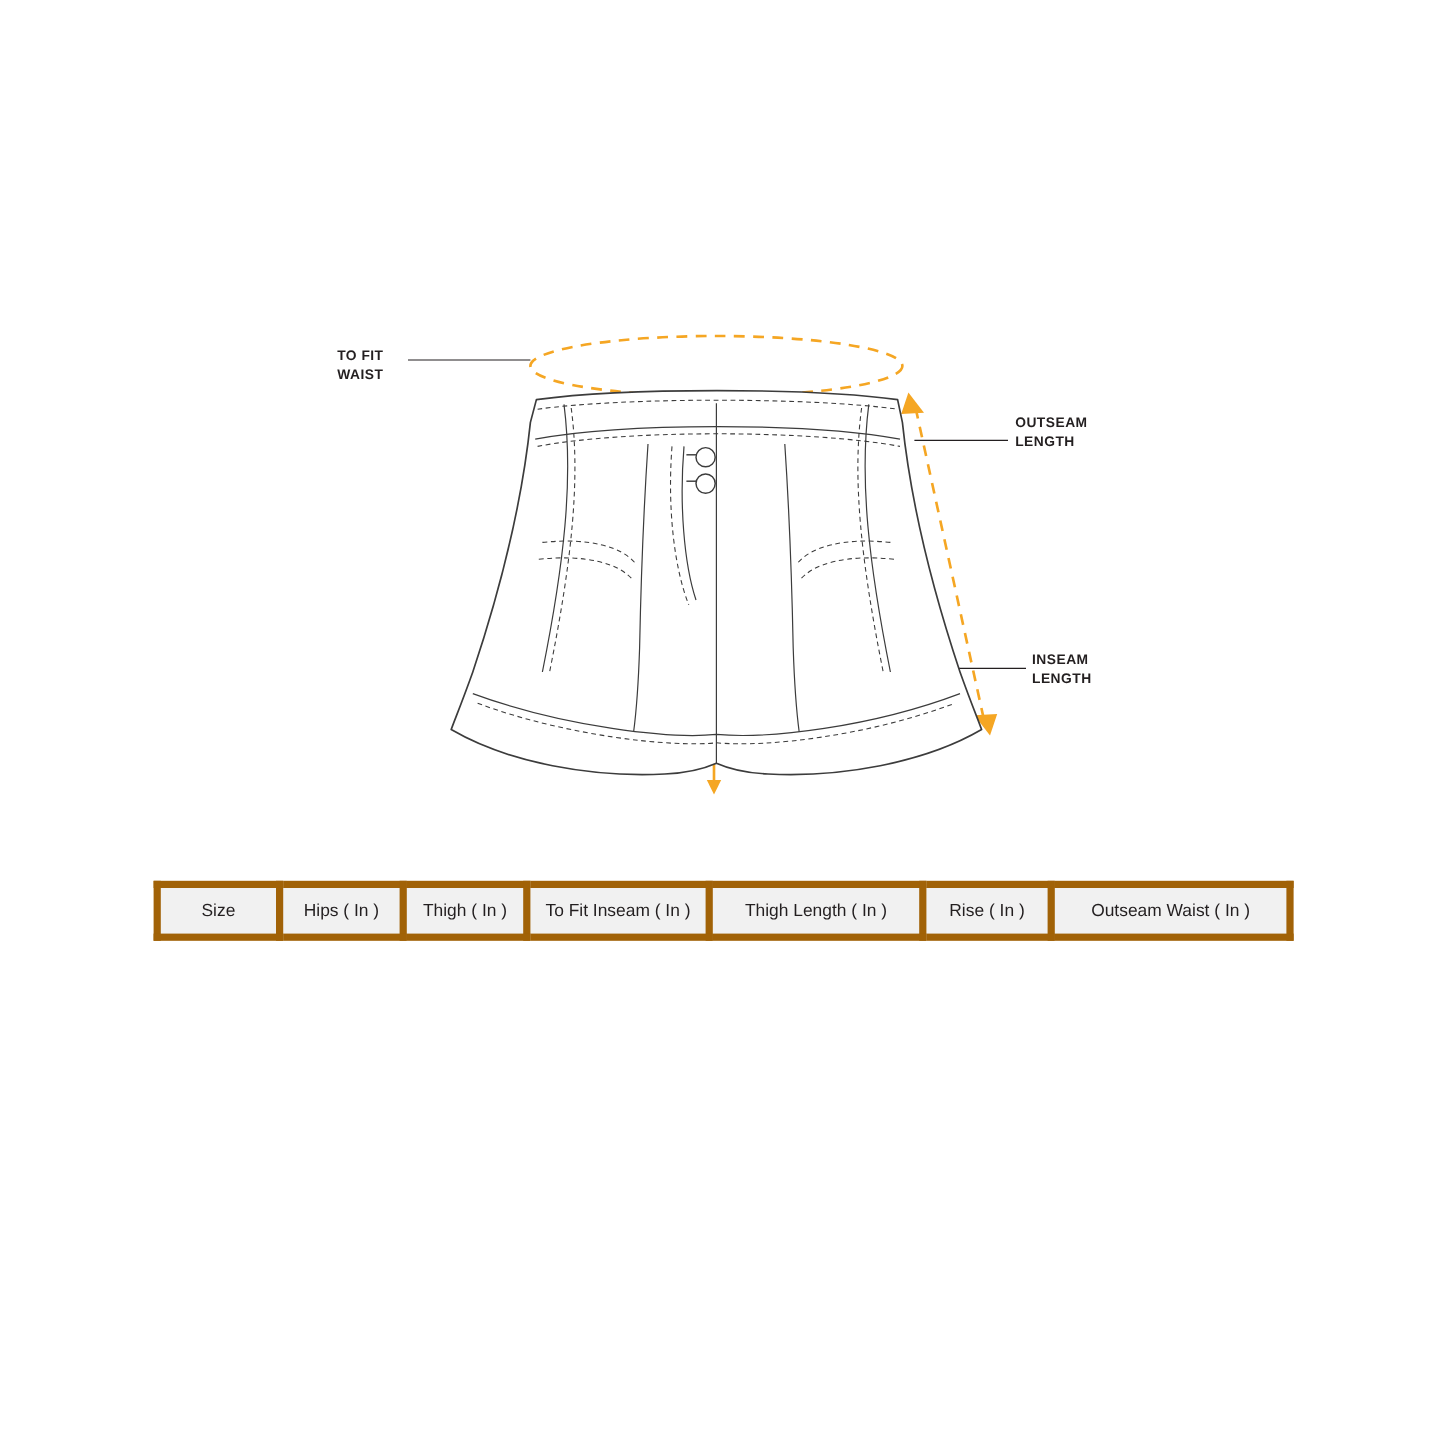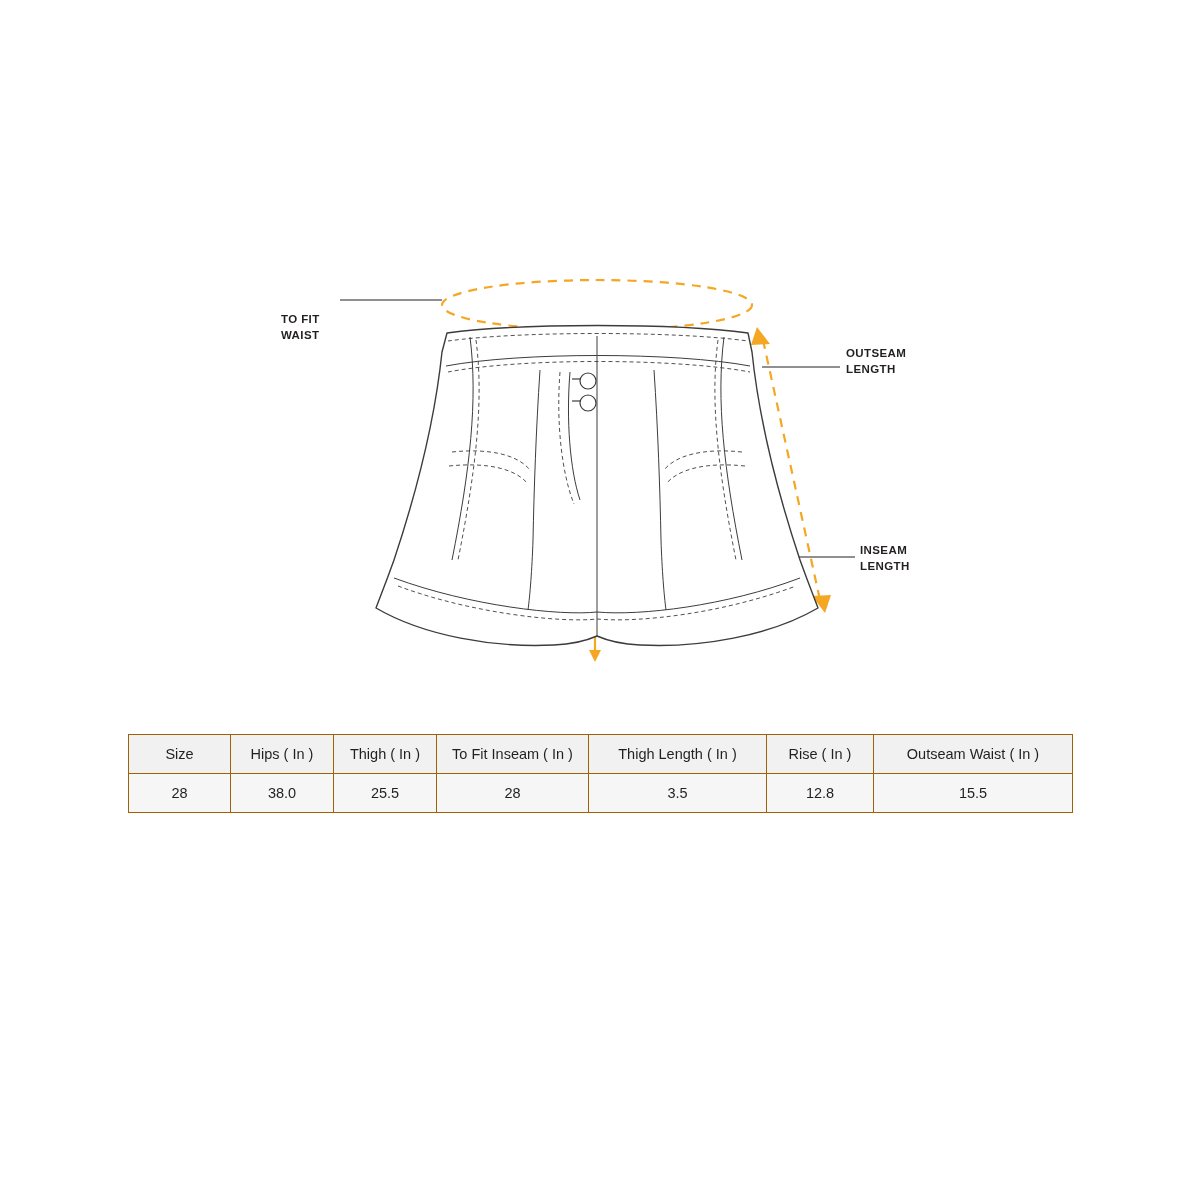--- a/index.html
+++ b/index.html
@@ -37,39 +37,39 @@
 
   .callout-label {
     position: absolute;
     font-size: 11.5px;
     font-weight: bold;
     letter-spacing: 0.4px;
     line-height: 1.35;
     color: #231f20;
     white-space: pre-line;
   }
-  #label-waist { left: 281px; top: 290px; margin-top: 22px; }
+  #label-waist { left: 281px; top: 290px; }
   #label-outseam { left: 846px; top: 346px; }
   #label-inseam { left: 860px; top: 543px; }
 
   
   .size-table-wrap {
     position: absolute;
     left: 128px;
     top: 734px;
     width: 944px;
   }
   table.size-table {
     border-collapse: collapse;
     width: 944px;
     table-layout: fixed;
   }
   table.size-table th,
   table.size-table td {
-    border: 1px solid #a16207;
+    border: 6px solid #a16207;
     text-align: center;
     font-size: 14.5px;
     color: #231f20;
     font-weight: normal;
     height: 38px;
     padding: 0 4px;
   }
   table.size-table thead th {
     background: #f1f1f1;
   }
@@ -206,26 +206,17 @@
           <th>Size</th>
           <th>Hips ( In )</th>
           <th>Thigh ( In )</th>
           <th>To Fit Inseam ( In )</th>
           <th>Thigh Length ( In )</th>
           <th>Rise ( In )</th>
           <th>Outseam Waist ( In )</th>
         </tr>
       </thead>
       <tbody>
-        <tr>
-          <td>28</td>
-          <td>38.0</td>
-          <td>25.5</td>
-          <td>28</td>
-          <td>3.5</td>
-          <td>12.8</td>
-          <td>15.5</td>
-        </tr>
       </tbody>
     </table>
   </div>
 
 </div>
 
 </body></html>

